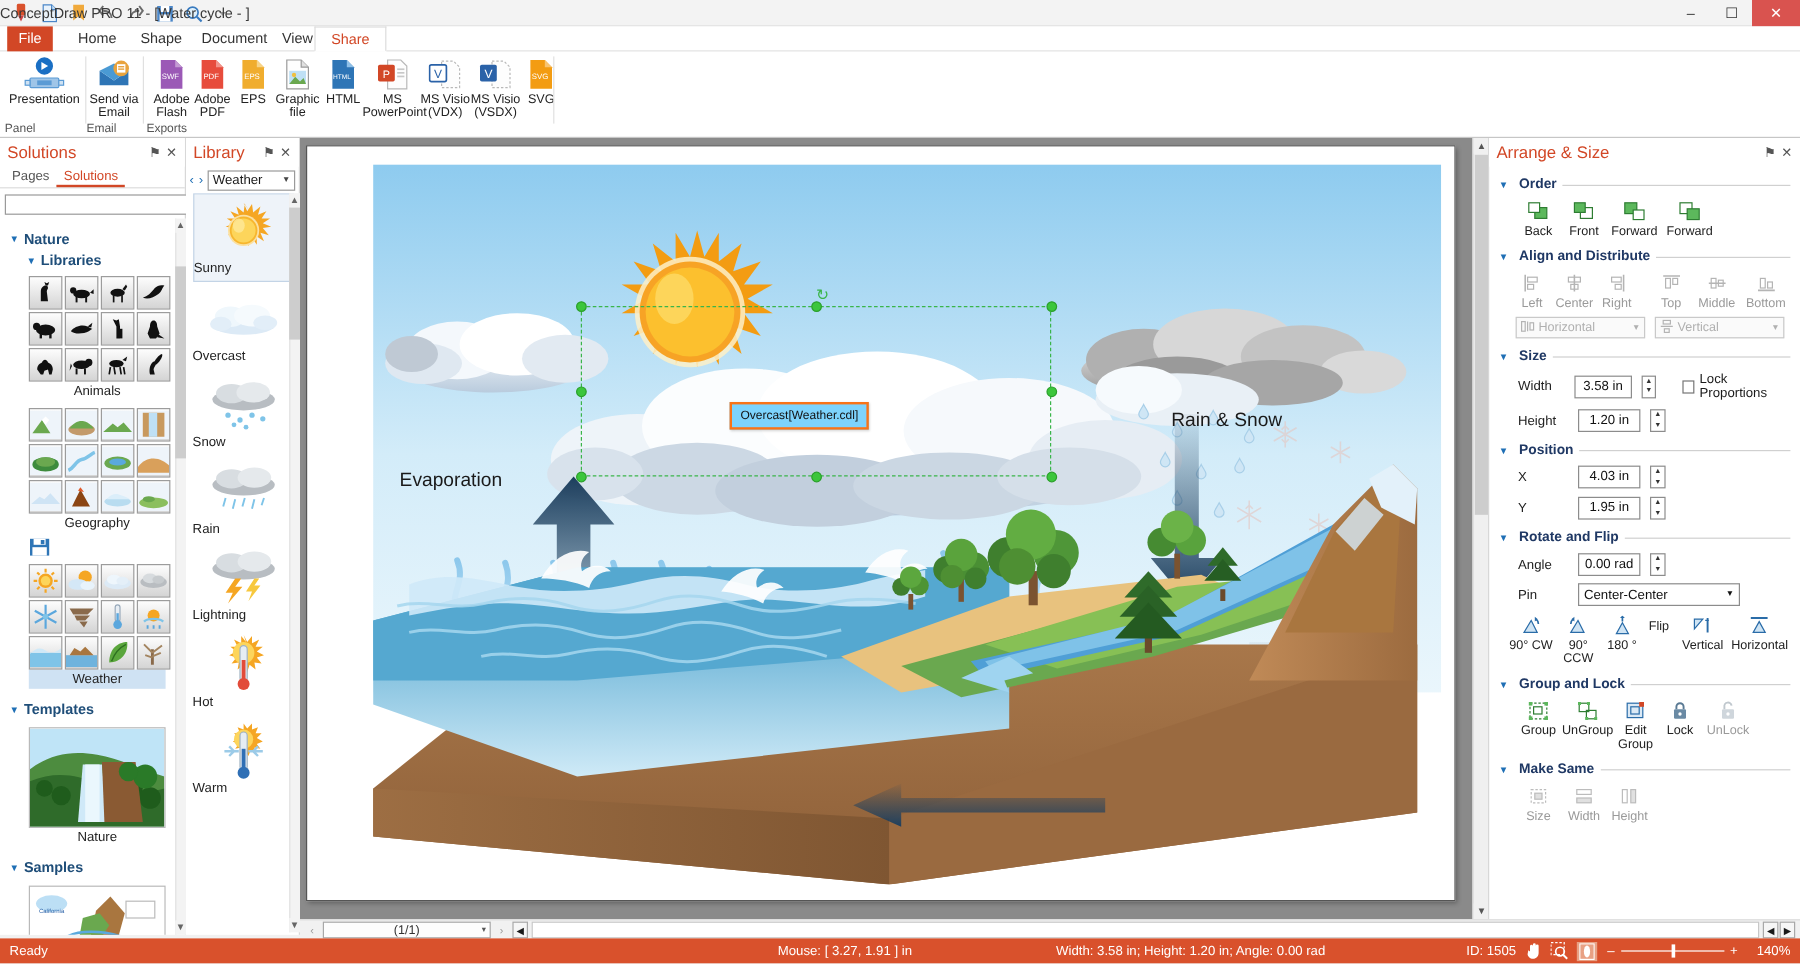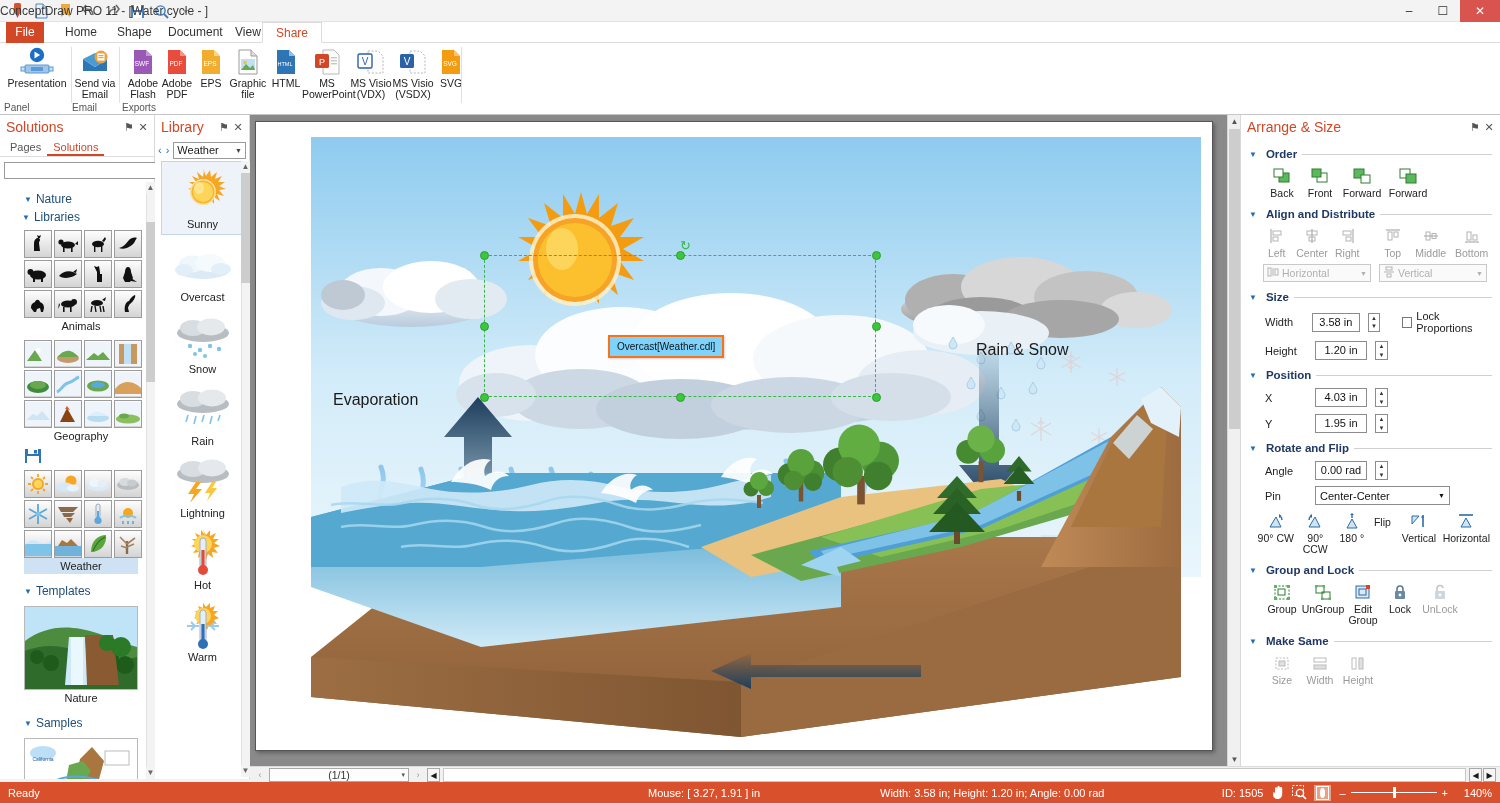--- a/index.html
+++ b/index.html
@@ -57,21 +57,21 @@
   .panel-head .pbtn { width:14px; text-align:center; color:#555; cursor:pointer; font-size:11px; }
   .tabsrow { display:flex; height:18px; border-bottom:1px solid #ddd; padding-left:4px;
     font-size:11px; }
   .ptab { padding:0 6px; line-height:17px; color:#555; cursor:pointer; }
   .ptab.active { color:#d24726; border-bottom:2px solid #d24726; }
   .searchrow { display:flex; align-items:center; padding:4px 4px 2px 4px; gap:3px; }
   .searchbox { flex:1; height:17px; border:1px solid #9a9a9a; background:#fff; }
   .sol-scroll { position:relative; width:155px; height:calc(664px - 24px - 18px - 25px);
     overflow:hidden; }
   .sol-inner { padding:6px 6px 0 8px; }
-  .treehdr { font-size:12px; font-weight:normal; color:#1f4e79; margin:4px 0 2px 16px;
+  .treehdr { font-size:12px; font-weight:bold; color:#1f4e79; margin:4px 0 2px 0;
     cursor:pointer; }
   .treehdr.l2 { margin-left:14px; }
   .tri { display:inline-block; font-size:8px; color:#1f6fb5; margin-right:4px;
     vertical-align:middle; }
   .shapegrid { margin:6px 0 0 16px; display:grid; grid-template-columns:repeat(4, 28px);
     gap:2px; }
   .shcell { width:28px; height:28px; border:1px solid #9c9c9c;
     background:linear-gradient(#fdfdfd,#d4d4d4); display:flex; align-items:center;
     justify-content:center; overflow:hidden; cursor:pointer; }
   .grp-name { margin-left:16px; width:114px; text-align:center; font-size:11px;
@@ -89,21 +89,21 @@
   
   .library { position:absolute; left:155px; top:115px; width:95px; height:664px;
     background:#fff; border-right:1px solid #d8d8d8; }
   .lib-nav { display:flex; align-items:center; gap:3px; padding:2px 3px; height:22px; }
   .navarrows { font-size:11px; color:#1f6fb5; cursor:pointer; letter-spacing:1px; }
   .libsel { flex:1; height:17px; border:1px solid #9a9a9a; background:#fff; font-size:11px;
     display:flex; align-items:center; padding:0 3px; cursor:pointer; }
   .libsel .cv { flex:1; }
   .libsel .ar { font-size:7px; color:#444; }
   .lib-scroll { position:relative; width:95px; height:616px; overflow:hidden; }
-  .libitem { width:84px; margin:0 auto; padding:6px 0 4px 0; text-align:center; cursor:pointer; }
+  .libitem { width:84px; margin:0 auto; padding:6px 0 4px 0; text-align:left; cursor:pointer; }
   .libitem.sel { background:#eef3f9; border:1px solid #c3d4e6; }
   .libitem .lico { height:48px; display:flex; align-items:center; justify-content:center; }
   .libitem .llab { font-size:11px; color:#222; margin-top:2px; }
   .lib-vscroll { position:absolute; right:0; top:0; width:9px; height:616px;
     background:#f3f3f3; border-left:1px solid #e2e2e2; }
   .lib-vthumb { position:absolute; right:0; top:12px; width:9px; height:110px; background:#cdcdcd; }
 
   
   .canvas-wrap { position:absolute; left:250px; top:115px; width:990px; height:664px;
     background:#8a8a8a; }

